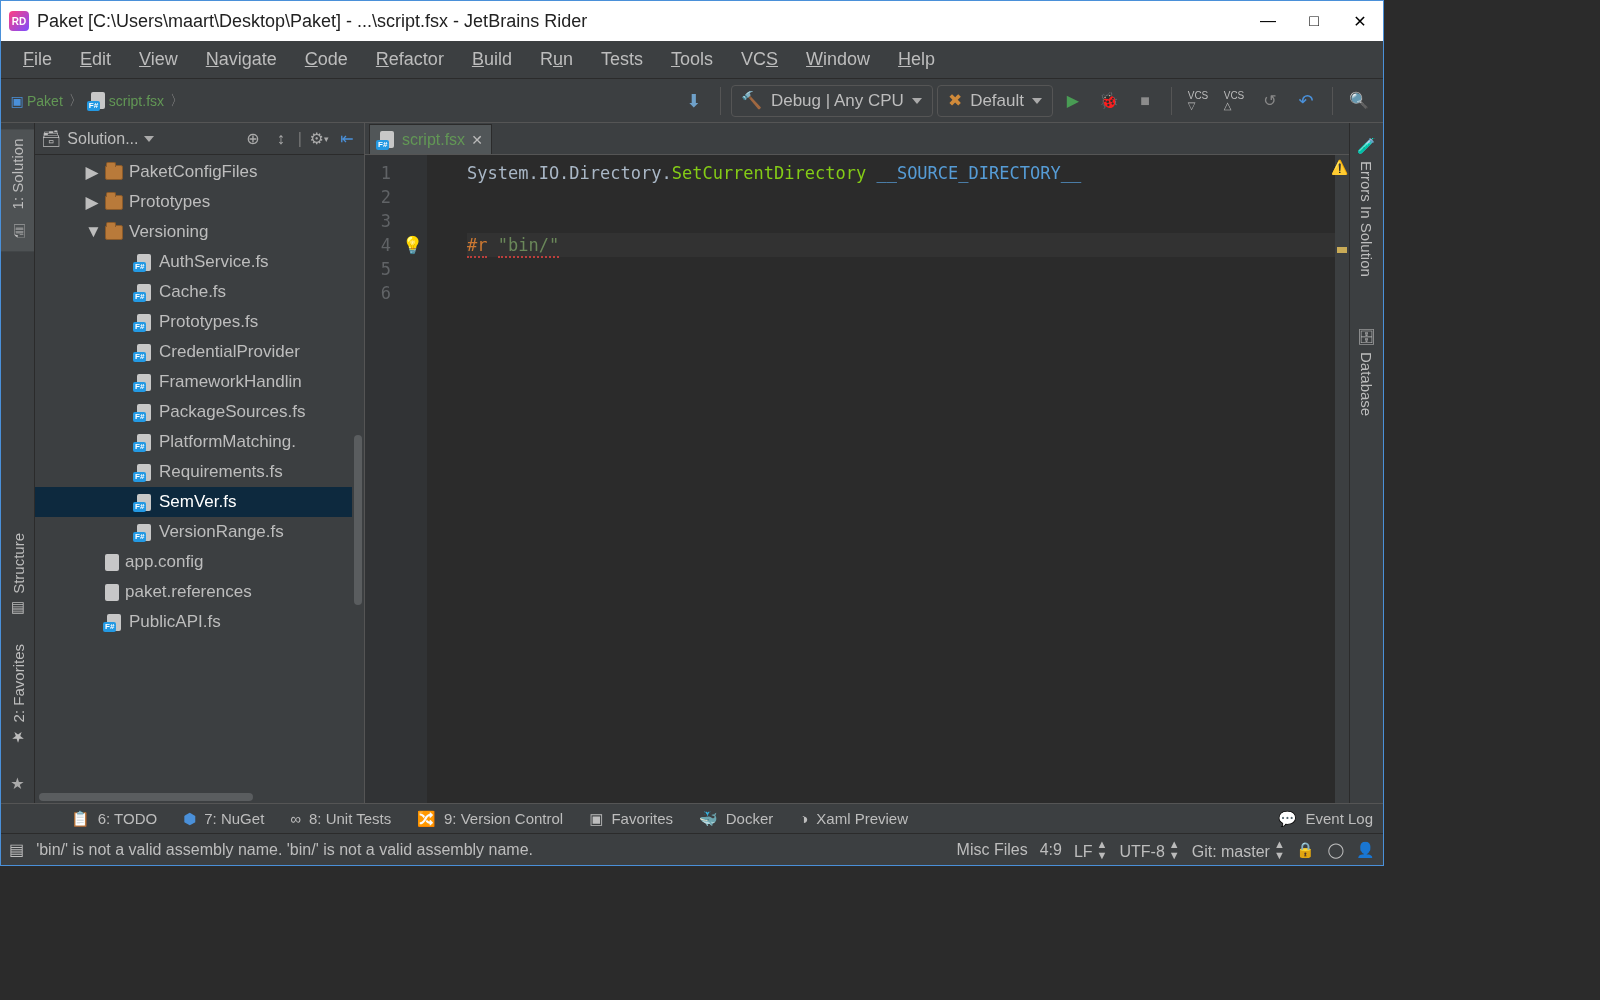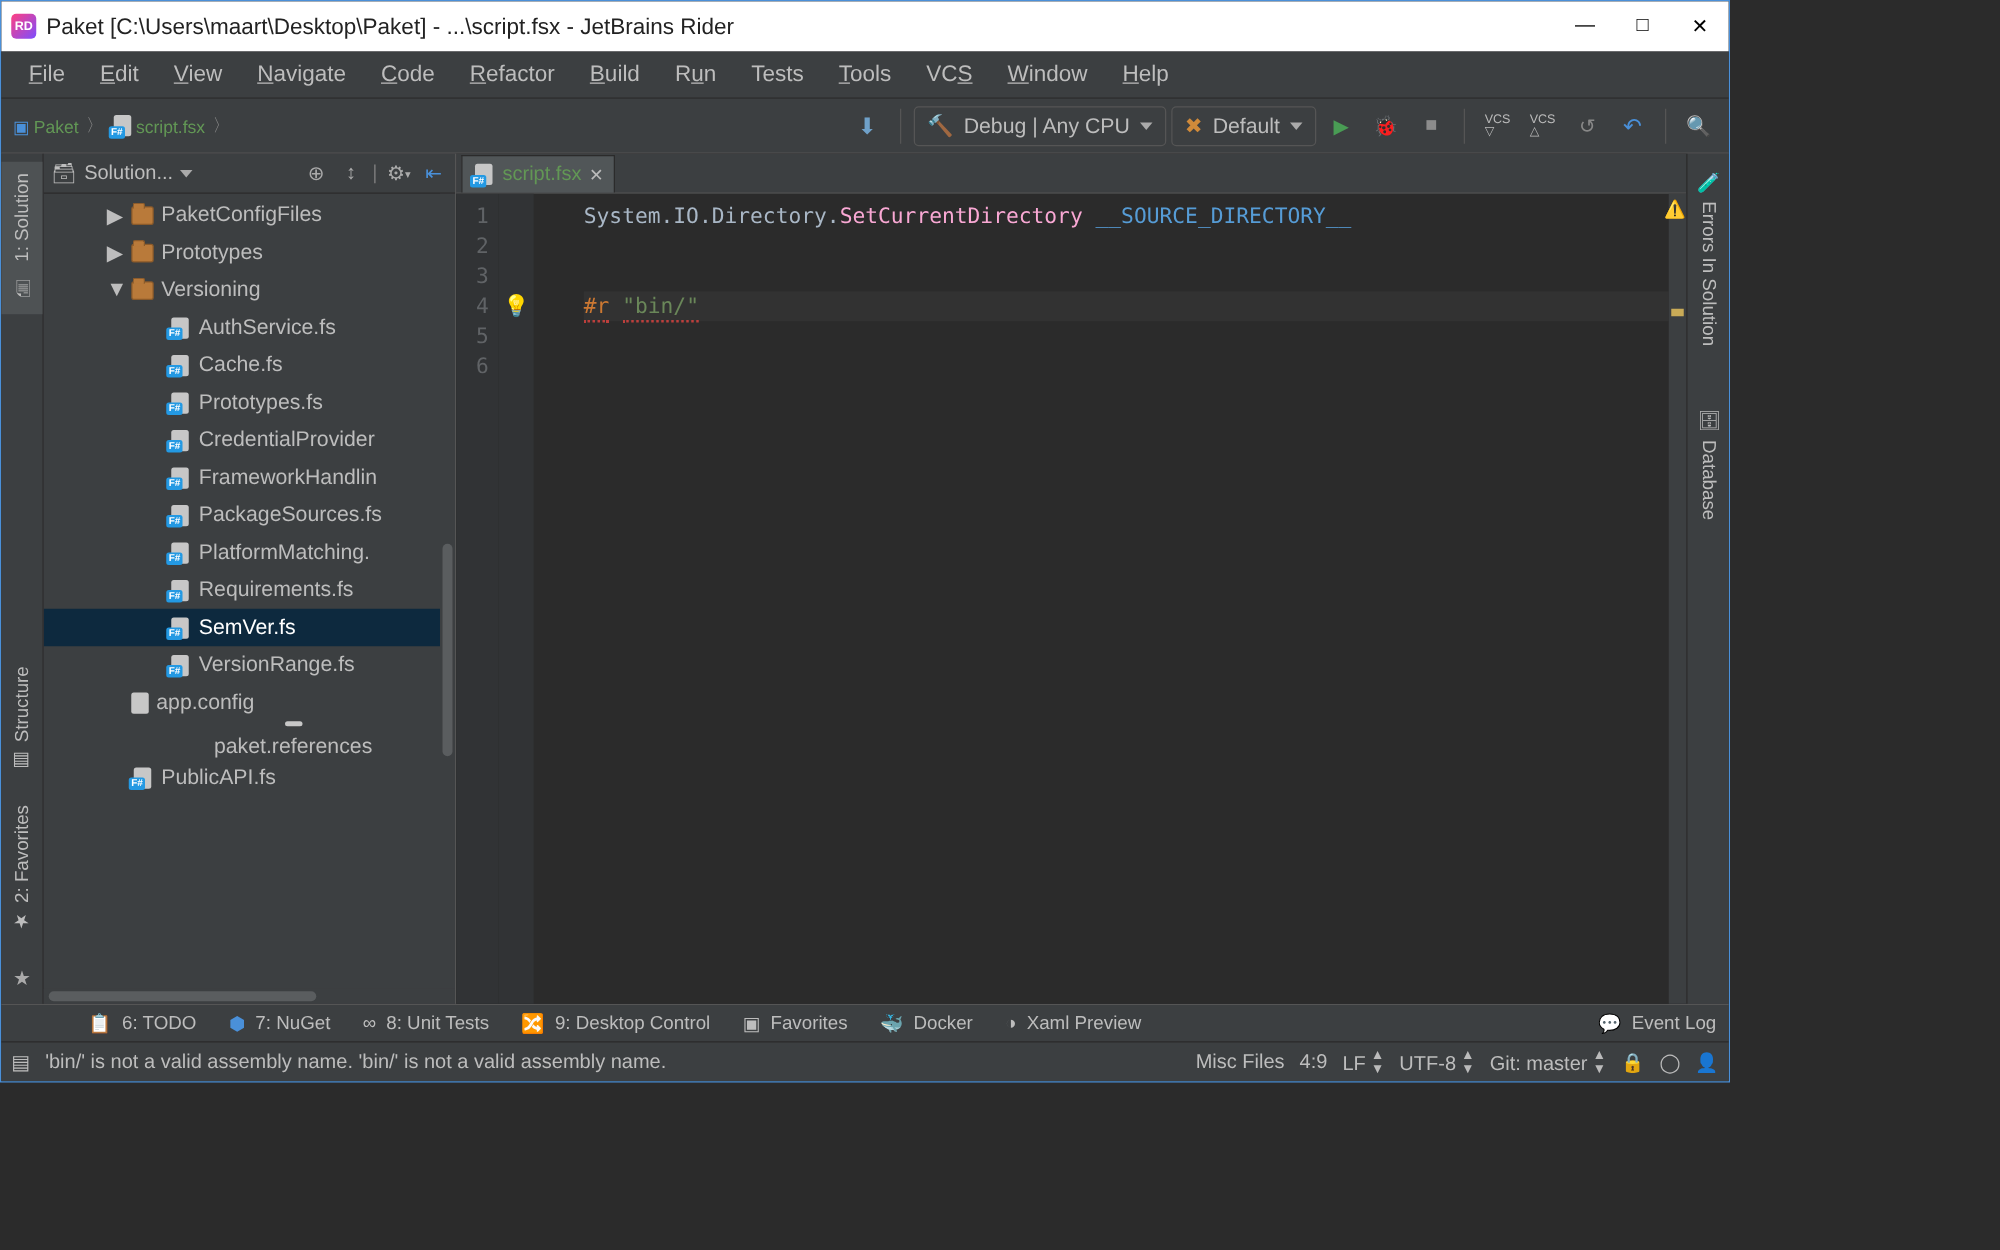--- a/index.html
+++ b/index.html
@@ -210,21 +210,21 @@
     color:#aaa;
   }
   .code-lines {
     flex:1;
     padding: 6px 0 0 40px;
     line-height: 24px;
     color:#a9b7c6;
     position:relative;
   }
   .tk-id { color:#a9b7c6; }
-  .tk-method { color:#f9a8d4; }
+  .tk-method { color:#84cc16; }
   .tk-def { color:#569cd6; }
   .tk-directive { color:#cc7832; }
   .tk-quoted { color:#6a8759; }
   .current-line { background:#323232;}
   .squiggle { border-bottom: 2px dotted #bc3f3c; padding-bottom:1px;}
   .editor-stripe {
     width:14px;
     background:#3c3f41;
     position:relative;
   }
@@ -456,21 +456,21 @@
           <span class="fs-icon">
             <span class="page"></span>
             <span class="badge">F#</span>
           </span>
           <span>VersionRange.fs</span>
         </div>
         <div class="tree-row" style="padding-left: 70px;">
           <span class="file-icon"></span>
           <span>app.config</span>
         </div>
-        <div class="tree-row" style="padding-left: 70px; flex-direction: column;">
+        <div class="tree-row" style="padding-left: 70px;">
           <span class="lines-icon"></span>
           <span>paket.references</span>
         </div>
         <div class="tree-row" style="padding-left: 70px;">
           <span class="fs-icon">
             <span class="page"></span>
             <span class="badge">F#</span>
           </span>
           <span>PublicAPI.fs</span>
         </div>
@@ -548,21 +548,21 @@
   <div class="tool">
       <span style="color:#4a90d9;">⬢</span>
       <span>7: NuGet</span>
     </div>
   <div class="tool">
       <span>∞</span>
       <span>8: Unit Tests</span>
     </div>
   <div class="tool">
       <span>🔀</span>
-      <span>9: Desktop Control</span>
+      <span>9: Version Control</span>
     </div>
   <div class="tool">
       <span>▣</span>
       <span>Favorites</span>
     </div>
   <div class="tool">
       <span style="color:#4a90d9;">🐳</span>
       <span>Docker</span>
     </div>
   <div class="tool">

